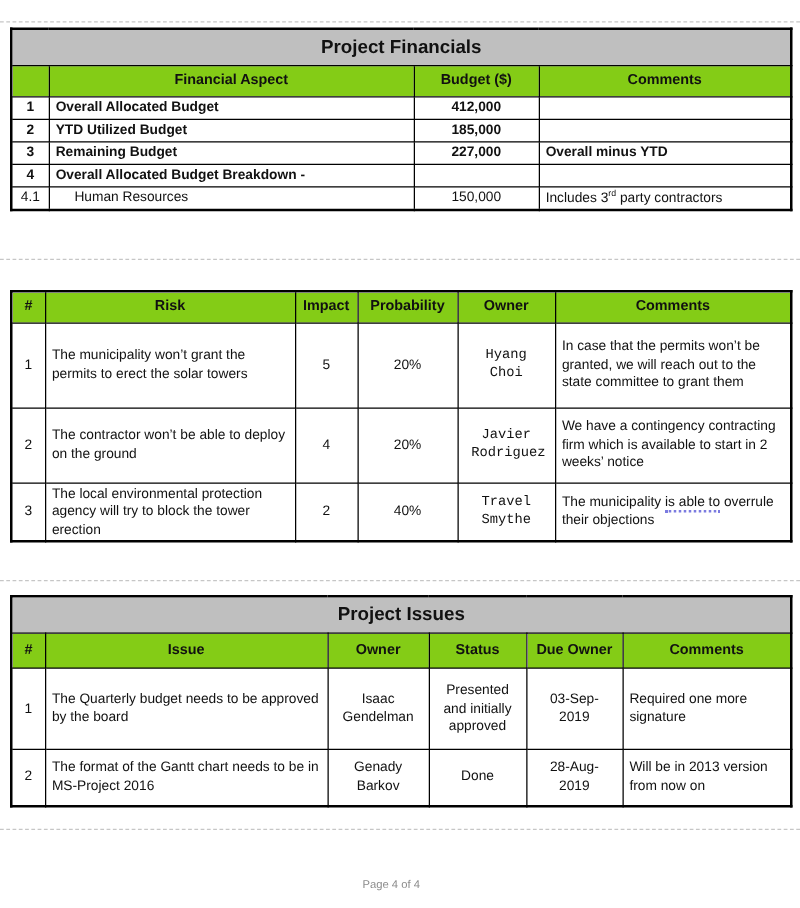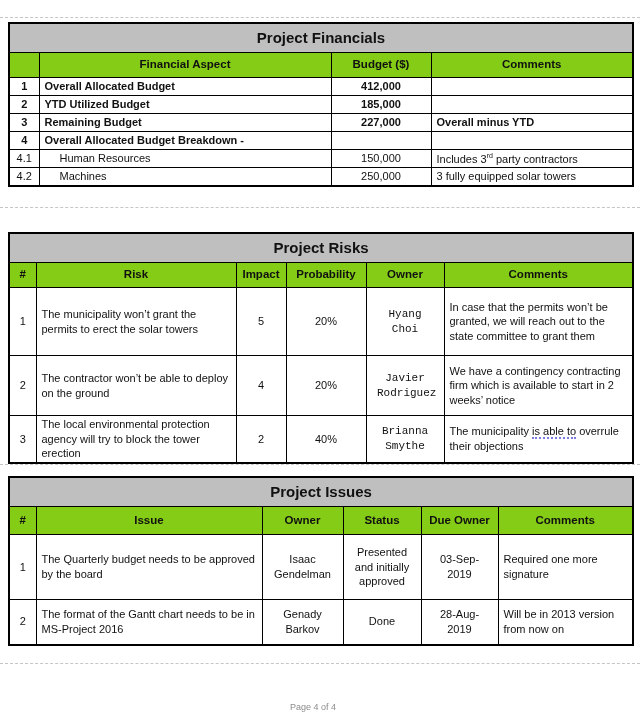--- a/index.html
+++ b/index.html
@@ -98,42 +98,33 @@
     <td class="c-left">Overall Allocated Budget Breakdown -</td>
     <td class="c-center"></td>
     <td class="c-left"></td>
   </tr>
   <tr class="data">
     <td class="c-center">4.1</td>
     <td class="c-left indent">Human Resources</td>
     <td class="c-center">150,000</td>
     <td class="c-left"><span>Includes 3</span><sup>rd</sup><span> party contractors</span></td>
   </tr>
-  <tr class="data">
-    <td class="c-center">4.2</td>
-    <td class="c-left indent">Machines</td>
-    <td class="c-center">250,000</td>
-    <td class="c-left">3 fully equipped solar towers</td>
-  </tr>
 </tbody>
   </table>
 
 <table id="risks">
   <colgroup>
       <col style="width:27px">
       <col style="width:200px">
       <col style="width:50px">
       <col style="width:80px">
       <col style="width:78px">
       <col style="width:189px">
     </colgroup>
   <tbody>
-      <tr class="title-row">
-    <td colspan="6">Project Risks</td>
-  </tr>
   <tr class="header-row" style="height:25px">
     <td>#</td>
     <td>Risk</td>
     <td>Impact</td>
     <td>Probability</td>
     <td>Owner</td>
     <td>Comments</td>
   </tr>
   <tr style="height:68px">
     <td class="c-center">1</td>
@@ -149,21 +140,21 @@
     <td class="c-center">4</td>
     <td class="c-center">20%</td>
     <td class="c-center"><span class="owner-wrap-sm">Javier Rodriguez</span></td>
     <td class="c-left">We have a contingency contracting firm which is available to start in 2 weeks’ notice</td>
   </tr>
   <tr style="height:47px">
     <td class="c-center">3</td>
     <td class="c-left">The local environmental protection agency will try to block the tower erection</td>
     <td class="c-center">2</td>
     <td class="c-center">40%</td>
-    <td class="c-center"><span class="owner-wrap-sm">Brianna Smythe</span></td>
+    <td class="c-center"><span class="owner-wrap-sm">Travel Smythe</span></td>
     <td class="c-left"><span>The municipality </span><span class="grammar-mark">is able to</span><span> overrule their objections</span></td>
   </tr>
 </tbody>
   </table>
 
 <table id="issues">
   <colgroup>
       <col style="width:27px">
       <col style="width:226px">
       <col style="width:81px">

